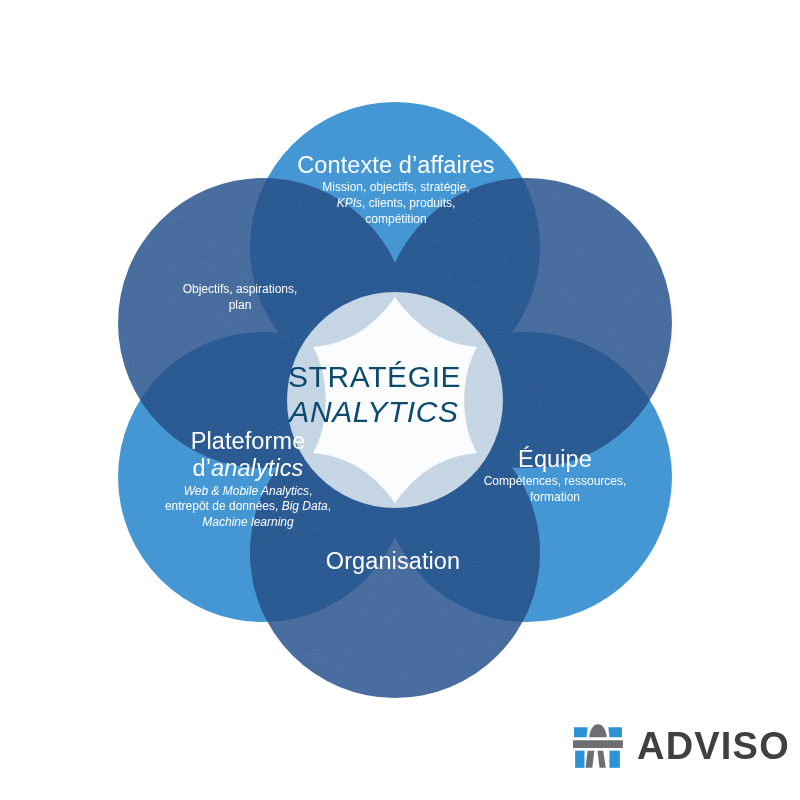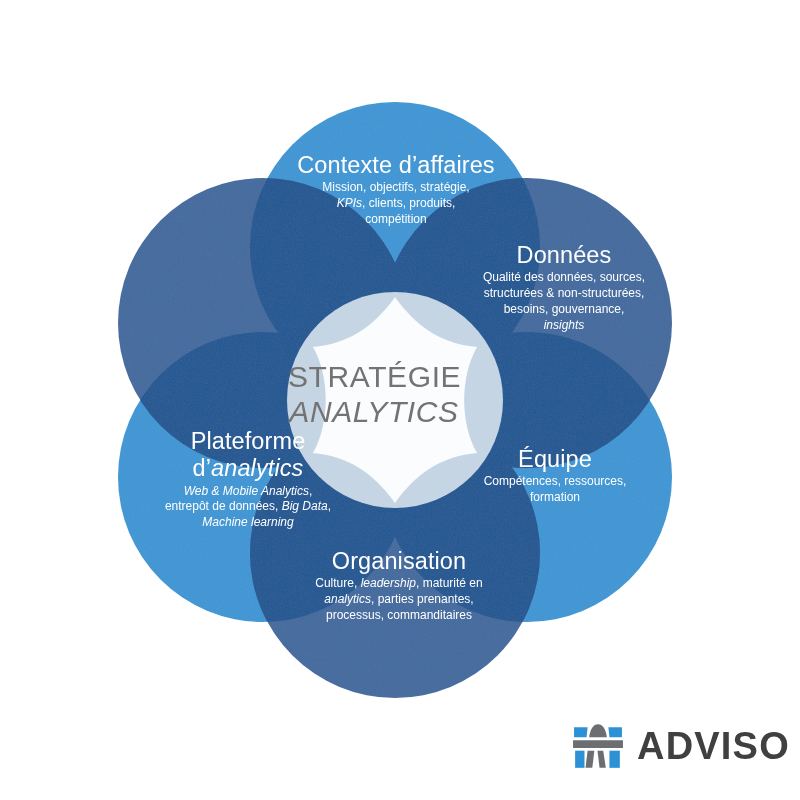--- a/index.html
+++ b/index.html
@@ -67,30 +67,30 @@
     font-weight: 400;
   }
   .petal-desc em { font-style: italic; }
 
   
   #label-contexte { left: 272px; top: 152px;  width: 248px; }
   #label-donnees  { left: 443px; top: 242px;  width: 242px; }
   #label-objectifs{ left: 112px; top: 282px;  width: 256px; }
   #label-plateforme{left: 128px; top: 428px;  width: 240px; }
   #label-equipe   { left: 440px; top: 446px;  width: 230px; }
-  #label-organisation { left: 268px; top: 548px; width: 262px; }
+  #label-organisation { left: 262px; top: 548px; width: 262px; }
 
   
   #center-label {
     position: absolute;
     left: 288px;
     top: 359px;
     width: 172px;
     text-align: center;
-    color: #737373;
+    color: #0c4a6e;
     pointer-events: auto;
   }
   #center-label .line1,
   #center-label .line2 {
     display: block;
     font-size: 30px;
     line-height: 1.18;
     letter-spacing: 0.6px;
     font-weight: 400;
   }
@@ -201,41 +201,37 @@
              C 347 344, 373 328, 395 297 Z"></path>
   </svg>
 
   <div class="labels-layer">
 
     <div class="petal-label" id="label-contexte">
       <span class="petal-title">Contexte d’affaires</span>
       <span class="petal-desc">Mission, objectifs, stratégie,<br><em>KPIs</em>, clients, produits,<br>compétition</span>
     </div>
 
-    <div class="petal-label" id="label-donnees">
-      <span class="petal-title">Données</span>
-      <span class="petal-desc">Qualité des données, sources,<br>structurées &amp; non-structurées,<br>besoins, gouvernance,<br><em>insights</em></span>
-    </div>
 
     <div class="petal-label" id="label-objectifs">
+      <span class="petal-desc">Objectifs, aspirations,<br>plan</span>
     </div>
 
     <div class="petal-label" id="label-plateforme">
       <span class="petal-title wrap">Plateforme<br>d’<em>analytics</em></span>
       <span class="petal-desc"><em>Web &amp; Mobile Analytics</em>,<br>entrepôt de données, <em>Big Data</em>,<br><em>Machine learning</em></span>
     </div>
 
     <div class="petal-label" id="label-equipe">
       <span class="petal-title">Équipe</span>
       <span class="petal-desc">Compétences, ressources,<br>formation</span>
     </div>
 
     <div class="petal-label" id="label-organisation">
       <span class="petal-title">Organisation</span>
-      <span class="petal-desc">Culture, <em>leadership</em>, maturité en<br><em>analytics</em>, parties prenantes,<br>processus, commanditaires</span>
     </div>
 
     <div id="center-label">
       <span class="line1">STRATÉGIE</span>
       <span class="line2">ANALYTICS</span>
     </div>
 
   </div>
 
   <div id="brand-logo">

